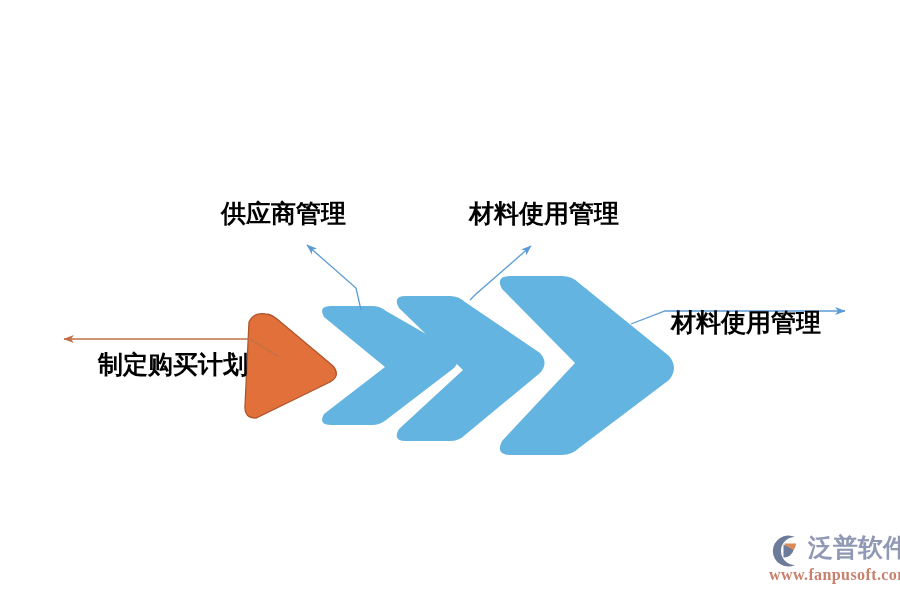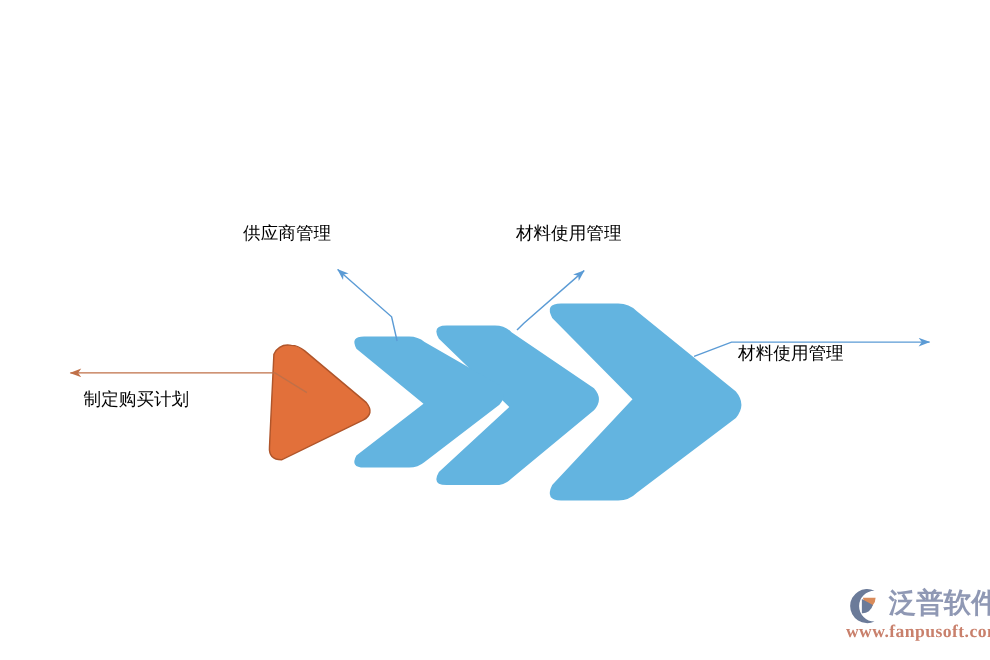--- a/index.html
+++ b/index.html
@@ -18,28 +18,28 @@
   #canvas {
     position: absolute;
     top: 0;
     left: 0;
     width: 900px;
     height: 600px;
   }
   .diagram-label {
     position: absolute;
     font-family: "Liberation Sans", "DejaVu Sans", sans-serif;
-    font-weight: normal;
-    font-size: 16px;
+    font-weight: bold;
+    font-size: 25px;
     line-height: 24px;
     color: #000000;
     white-space: nowrap;
     letter-spacing: 0px;
   }
-  #label-plan      { left: 76px;  top: 352px; }
+  #label-plan      { left: 98px;  top: 352px; }
   #label-supplier  { left: 221px; top: 201px; }
   #label-contract  { left: 469px; top: 201px; }
   #label-material  { left: 671px; top: 310px; }
 
   
   #watermark {
     position: absolute;
     left: 768px;
     top: 532px;
     width: 126px;

